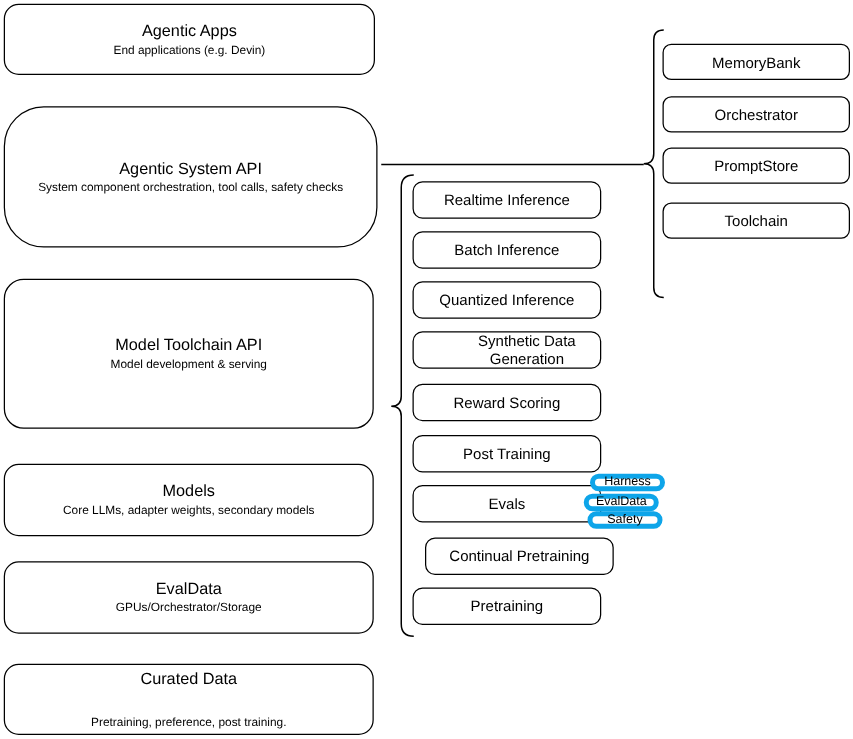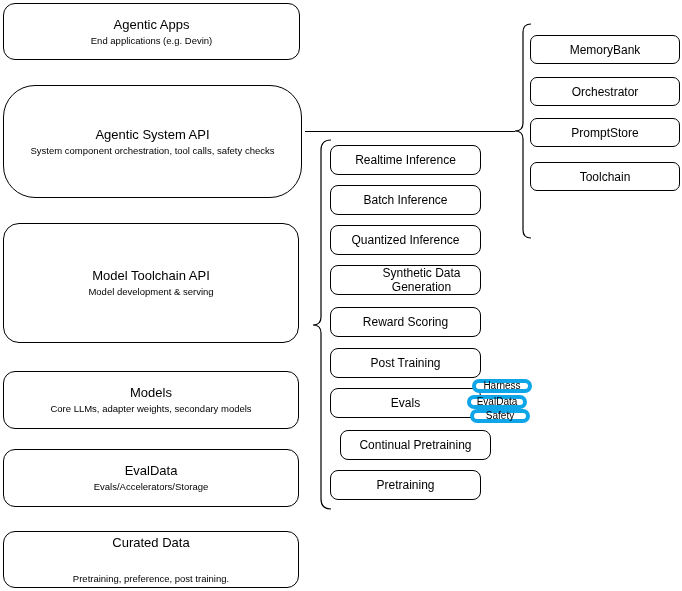--- a/index.html
+++ b/index.html
@@ -64,21 +64,21 @@
     <div class="node-sub">Model development &amp; serving</div>
   </div>
 
   <div class="node" style="left:3px;top:371px;width:296px;height:58px;border-radius:12px;">
     <div class="node-title">Models</div>
     <div class="node-sub">Core LLMs, adapter weights, secondary models</div>
   </div>
 
   <div class="node" style="left:3px;top:449px;width:296px;height:58px;border-radius:12px;">
     <div class="node-title">EvalData</div>
-    <div class="node-sub">Evals/Accelerators/Storage</div>
+    <div class="node-sub">GPUs/Orchestrator/Storage</div>
   </div>
 
   <div class="node" style="left:3px;top:531px;width:296px;height:57px;border-radius:12px;gap:20px;">
     <div class="node-title">Curated Data</div>
     <div class="node-sub">Pretraining, preference, post training.</div>
   </div>
 
   <div class="node small-node" style="left:330px;top:145px;width:151px;height:30px;border-radius:8px;">Realtime Inference</div>
   <div class="node small-node" style="left:330px;top:185px;width:151px;height:30px;border-radius:8px;">Batch Inference</div>
   <div class="node small-node" style="left:330px;top:225px;width:151px;height:30px;border-radius:8px;">Quantized Inference</div>

